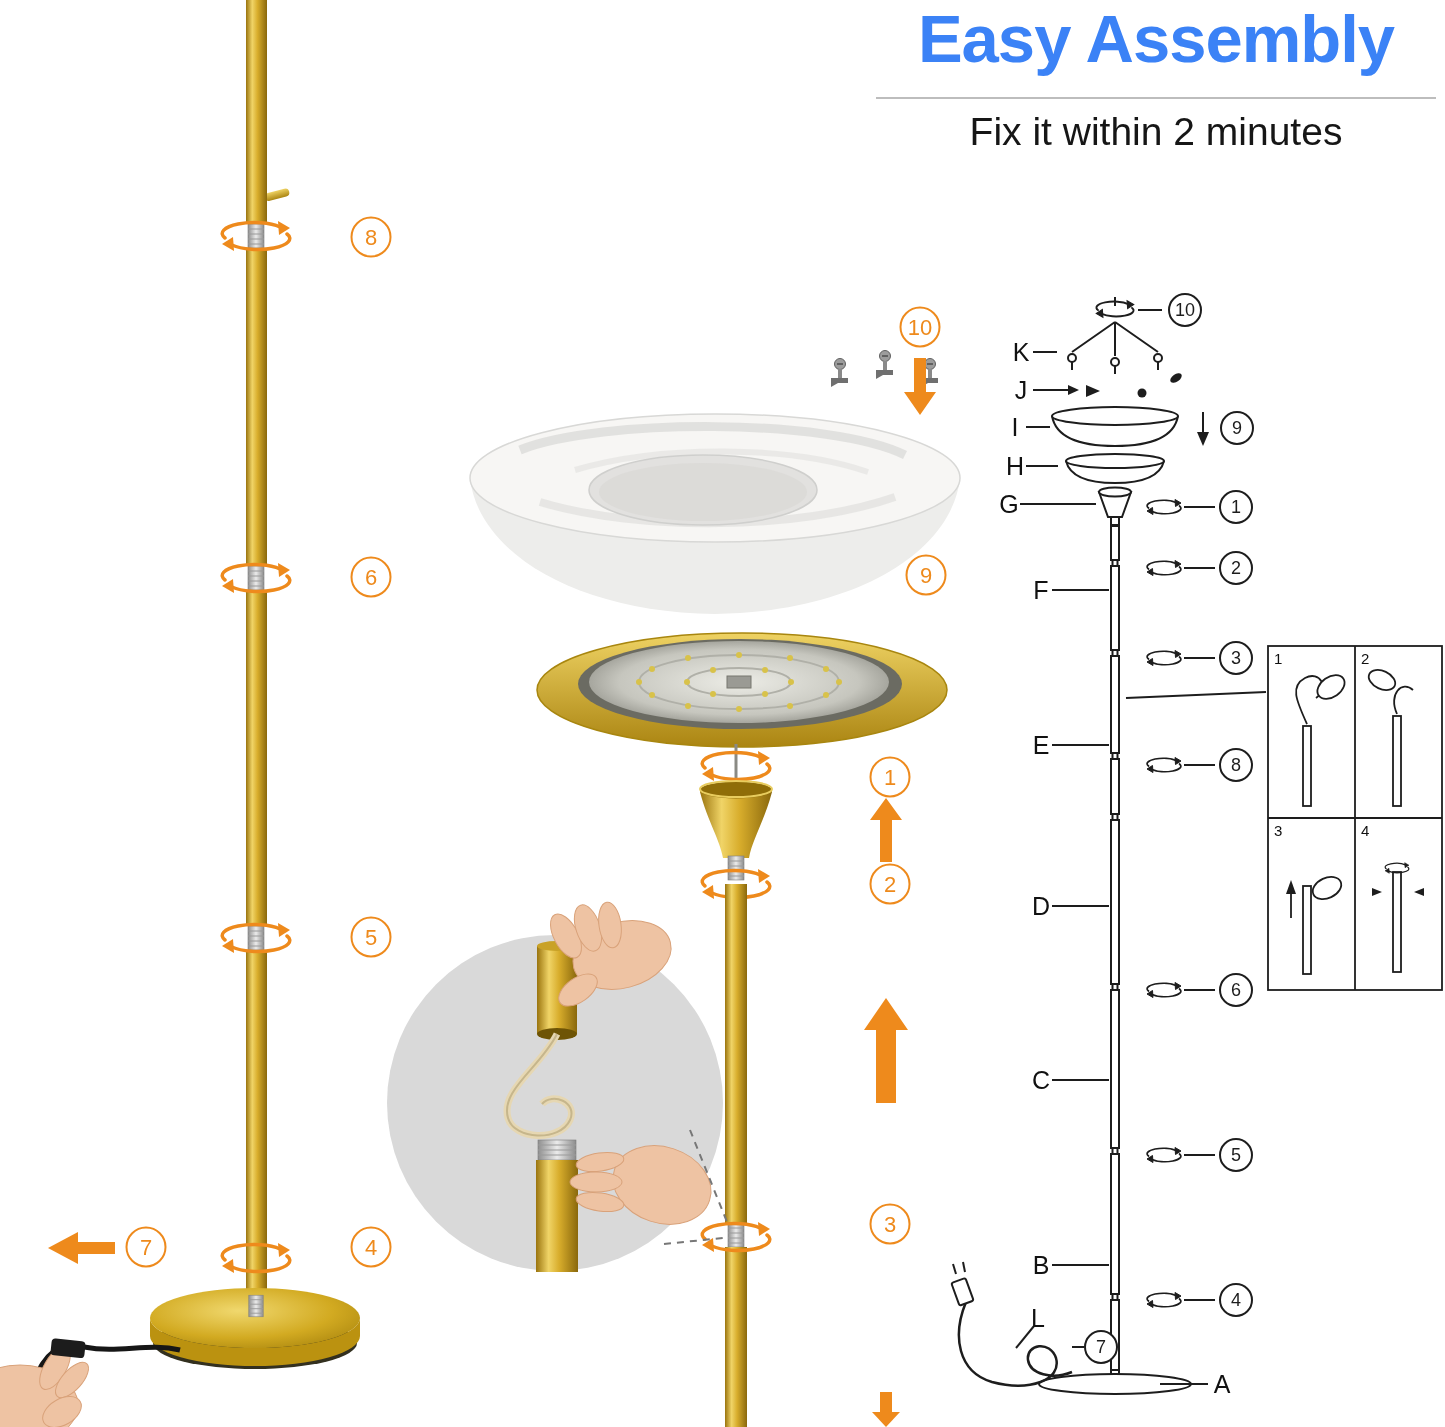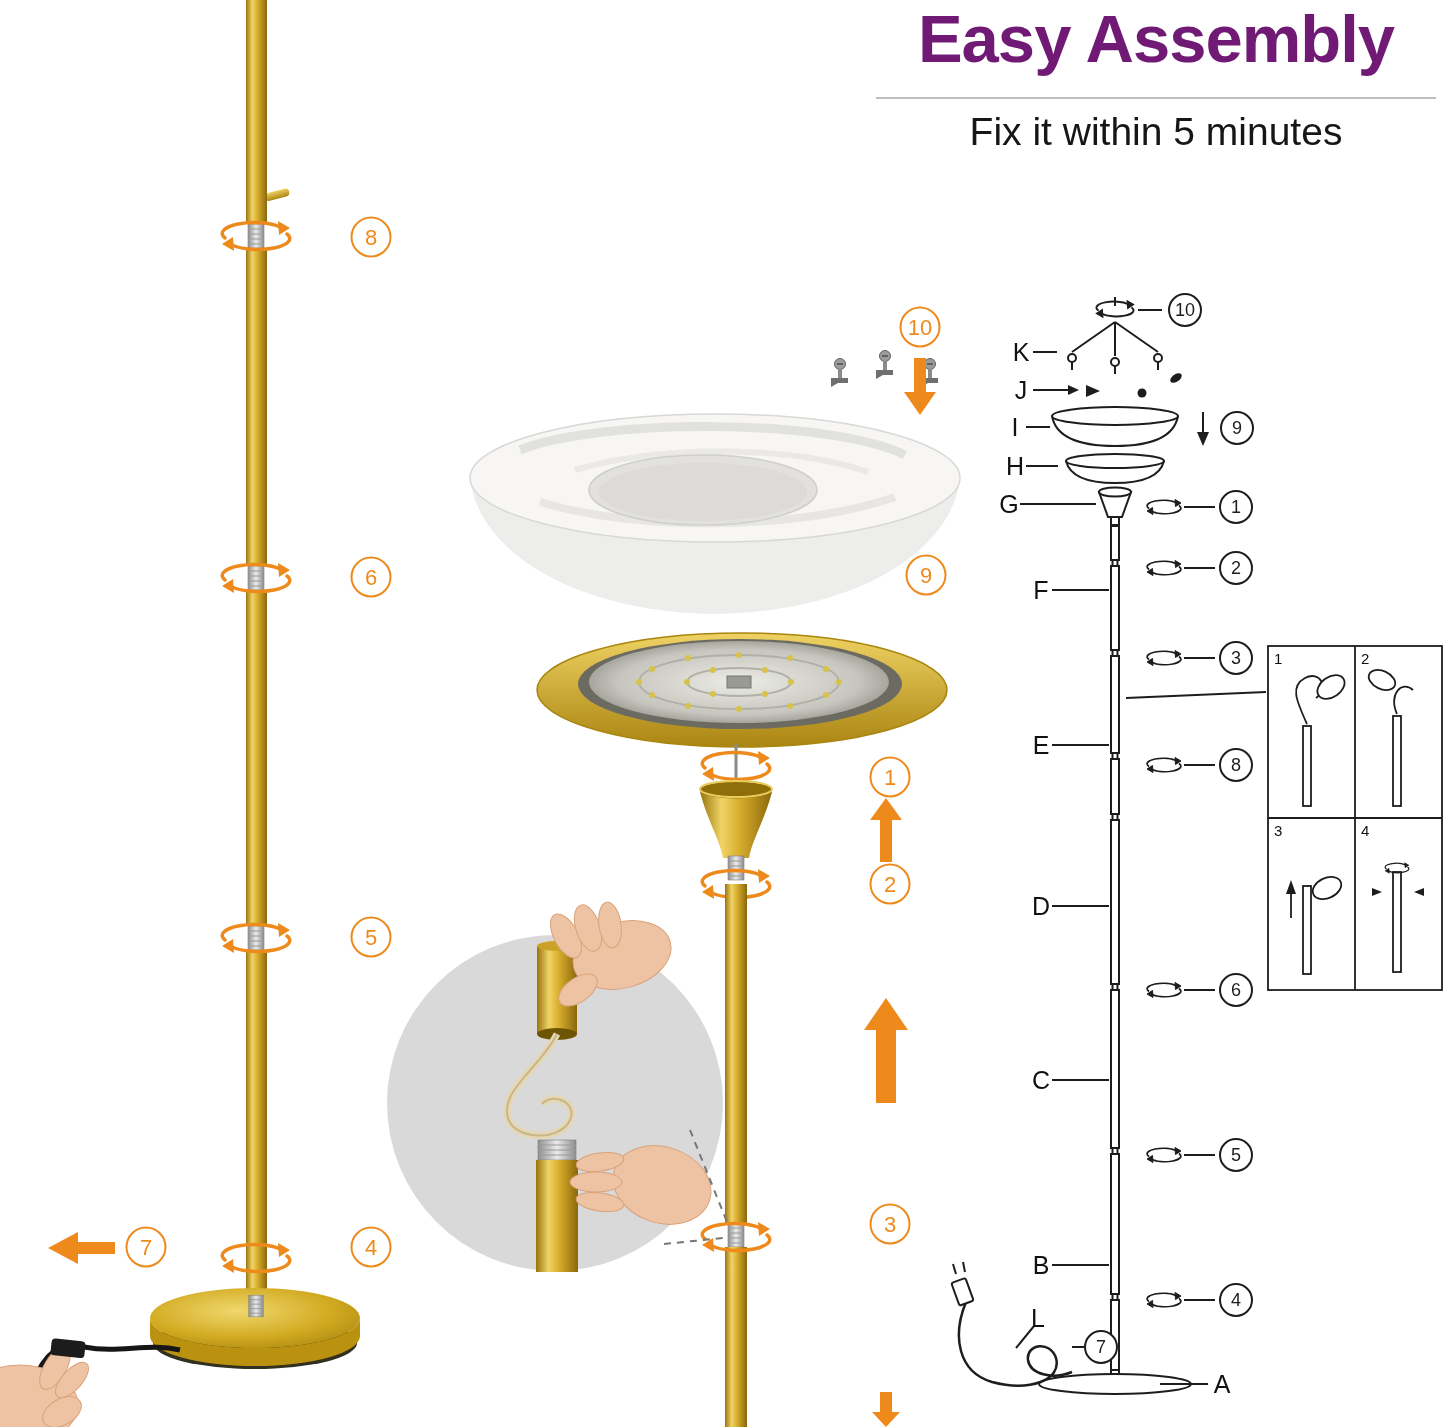--- a/index.html
+++ b/index.html
@@ -10,21 +10,21 @@
       width:37px;height:37px;border:2.5px solid #EE8A1C;border-radius:50%;
       color:#EE8A1C;font-size:22px;line-height:1;transform:translate(-50%,-50%);
       background:transparent;}
   .cb{position:absolute;display:flex;align-items:center;justify-content:center;
       width:30px;height:30px;border:2px solid #1d1d1d;border-radius:50%;
       color:#1d1d1d;font-size:18px;line-height:1;transform:translate(-50%,-50%);
       background:#fff;}
   .pl{position:absolute;transform:translate(-50%,-50%);font-size:25px;color:#111;}
   .iq{position:absolute;font-size:15px;color:#111;}
   #title{position:absolute;left:872px;top:0px;width:568px;margin:0;text-align:center;
-         font-size:67px;font-weight:700;letter-spacing:-1px;color:#701a75;}
+         font-size:67px;font-weight:700;letter-spacing:-1px;color:#3b82f6;}
   #divider{position:absolute;left:876px;top:97px;width:560px;height:2px;background:#bdbdbd;}
   #subtitle{position:absolute;left:872px;top:110px;width:568px;text-align:center;
             font-size:39px;color:#161616;}
 </style>
 </head>
 <body>
 
 <div id="canvas">
 
 <svg id="art" width="1445" height="1427" viewBox="0 0 1445 1427">
@@ -323,21 +323,21 @@
 
     <rect x="1393" y="872" width="8" height="100" fill="#fff"></rect>
     <use href="#spinGeo" transform="translate(1397,868) scale(0.35)" style="color:#1d1d1d"></use>
     <polygon points="1372,888 1382,892 1372,896" fill="#1d1d1d" stroke="none"></polygon>
     <polygon points="1424,888 1414,892 1424,896" fill="#1d1d1d" stroke="none"></polygon>
   </g>
 </svg>
 
   <h1 id="title">Easy Assembly</h1>
   <div id="divider"></div>
-  <div id="subtitle">Fix it within 5 minutes</div>
+  <div id="subtitle">Fix it within 2 minutes</div>
 
   <span class="co" style="left:371px;top:237px">8</span>
   <span class="co" style="left:371px;top:577px">6</span>
   <span class="co" style="left:371px;top:937px">5</span>
   <span class="co" style="left:371px;top:1247px">4</span>
   <span class="co" style="left:146px;top:1247px">7</span>
 
   <span class="co" style="left:920px;top:327px">10</span>
   <span class="co" style="left:926px;top:575px">9</span>
   <span class="co" style="left:890px;top:777px">1</span>

